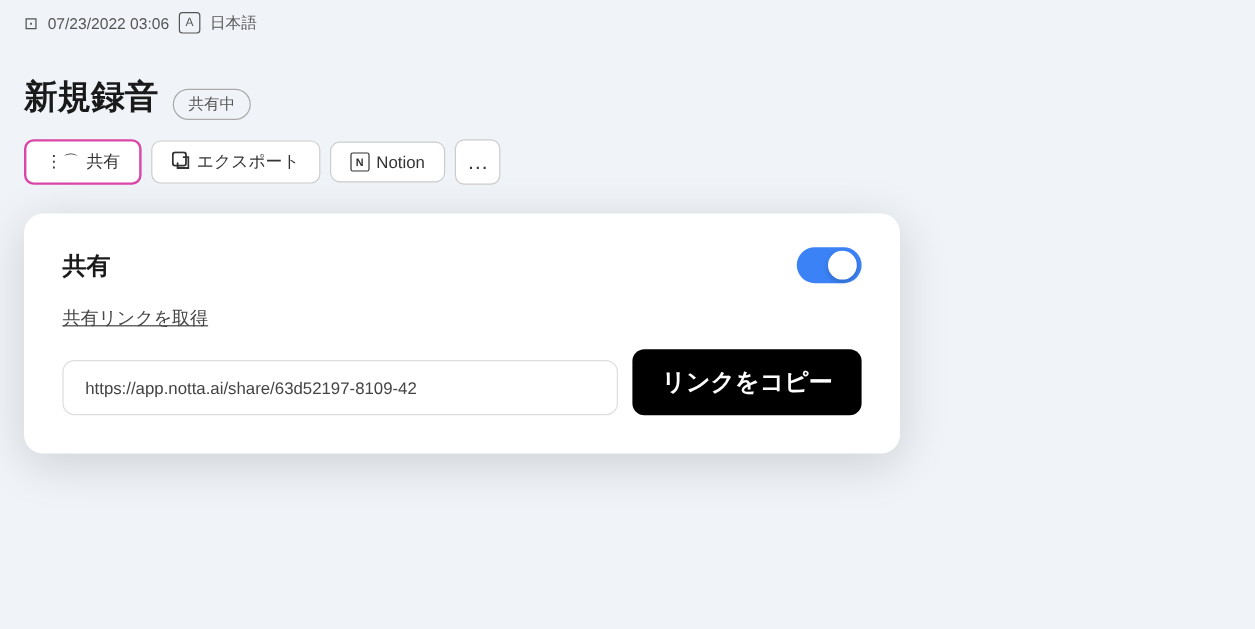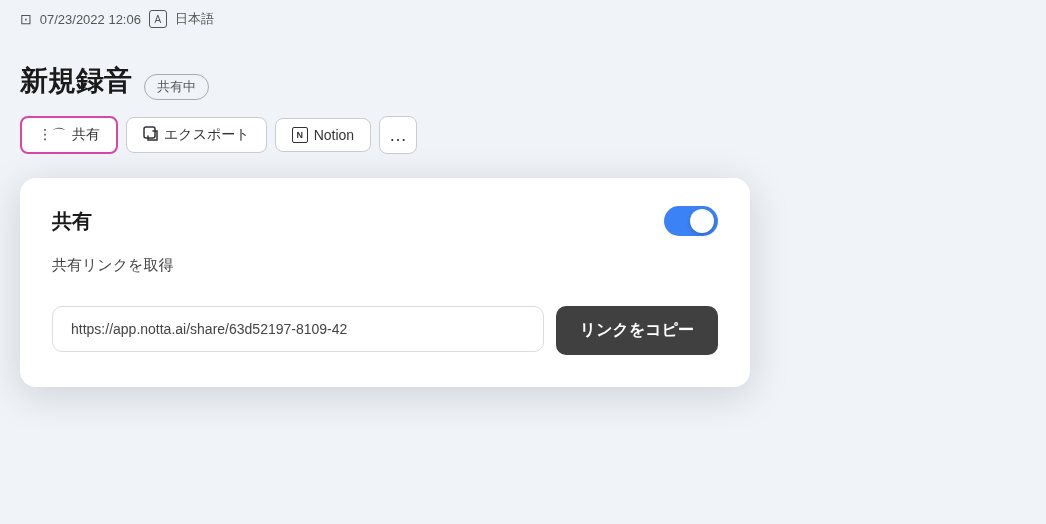--- a/index.html
+++ b/index.html
@@ -164,46 +164,47 @@
       bottom: 3px;
       background-color: white;
       border-radius: 50%;
       transition: 0.3s;
       box-shadow: 0 2px 4px rgba(0,0,0,0.2);
     }
 
     .dropdown-subtitle {
       font-size: 15px;
       color: #444;
-      margin-bottom: 31px;
+      margin-bottom: 16px;
+      text-decoration: underline;
     }
 
     .link-row {
       display: flex;
-      align-items: flex-start;
+      align-items: flex-end;
       gap: 12px;
     }
 
     .link-input-box {
       flex: 1;
       padding: 14px 18px;
       border: 1.5px solid #ddd;
       border-radius: 10px;
       font-size: 14px;
       color: #444;
       background: white;
     }
 
     .copy-btn {
       padding: 14px 24px;
-      background: #404040;
+      background: #000000;
       color: white;
       border: none;
       border-radius: 10px;
-      font-size: 16px;
+      font-size: 20px;
       font-weight: 600;
       cursor: pointer;
       white-space: nowrap;
     }
 
     .notion-icon {
       display: inline-flex;
       align-items: center;
       justify-content: center;
       width: 16px;
@@ -213,21 +214,21 @@
       font-size: 9px;
       font-weight: 700;
       color: #333;
     }
   </style>
 </head>
 <body>
 
 <div class="top-bar">
   <span class="translate-icon">⊡</span>
-  <span>07/23/2022 12:06</span>
+  <span>07/23/2022 03:06</span>
   <span class="top-bar-icon">
     <span>A</span>
   </span>
   <span>日本語</span>
 </div>
 
 <div class="title-area">
   <span class="title-text">新規録音</span>
   <span class="sharing-badge">共有中</span>
 </div>

